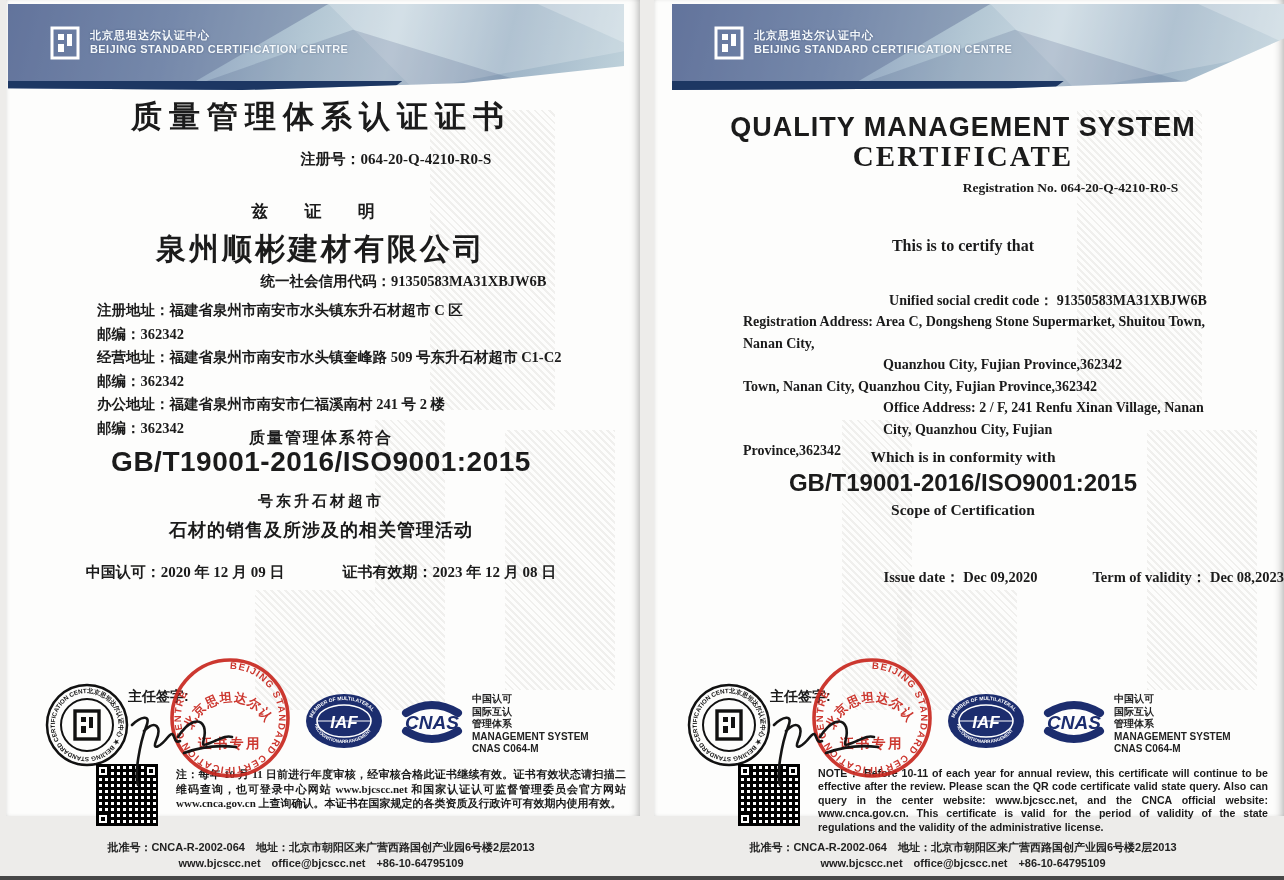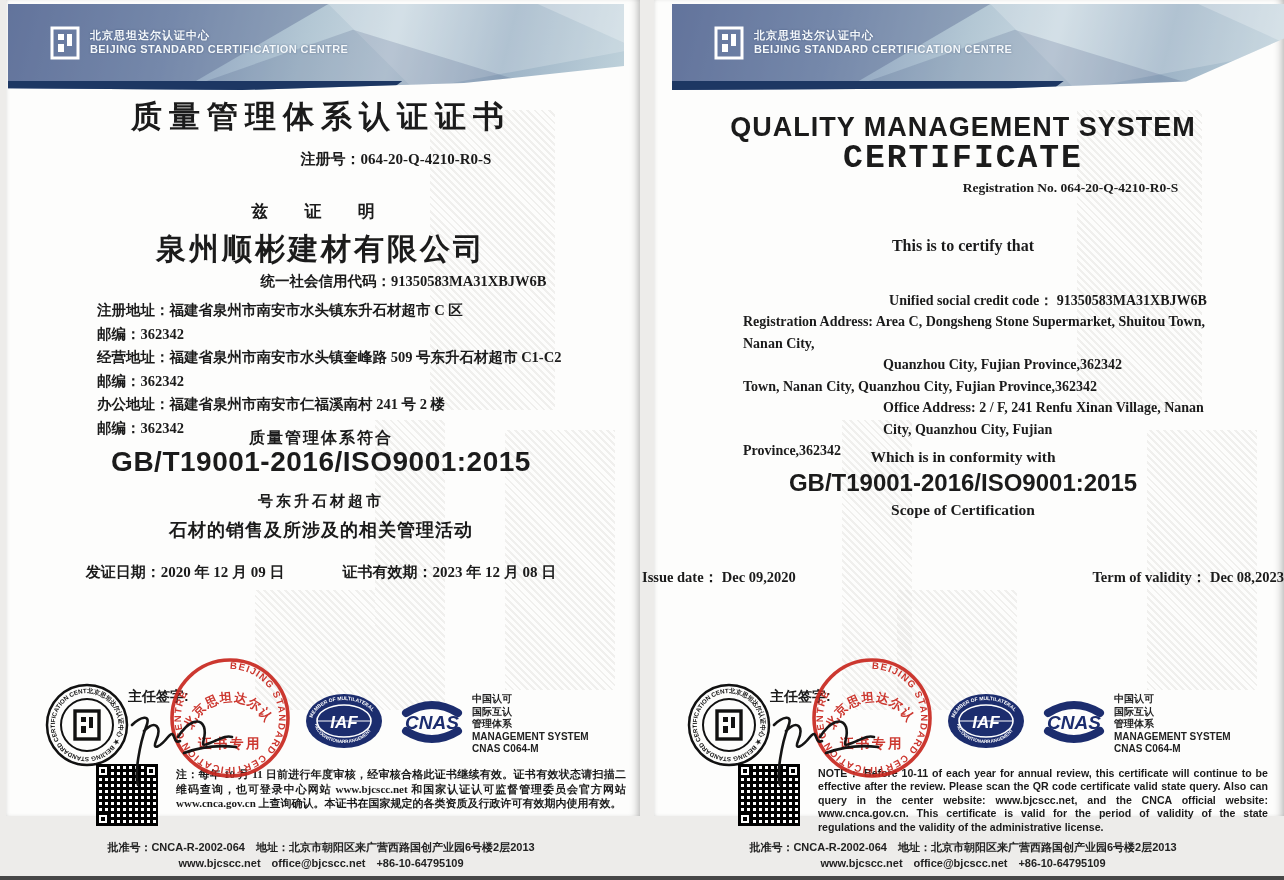--- a/index.html
+++ b/index.html
@@ -54,32 +54,32 @@
   .t-credit{top:272px;font-size:14.5px;font-weight:700;padding-left:165px;}
   .addr-block{left:97px;top:299px;width:480px;font-size:14.5px;font-weight:700;line-height:23.6px;}
   .t-conform{top:428px;font-size:16px;font-weight:700;letter-spacing:2px;}
   .t-standard{top:446px;font-size:28px;font-weight:800;font-family:"Liberation Sans","DejaVu Sans",sans-serif;letter-spacing:.5px;}
   .t-scopelbl{top:492px;font-size:15px;font-weight:700;letter-spacing:3px;}
   .t-scope{top:518px;font-size:18px;font-weight:700;letter-spacing:1px;}
   .dates-row{top:563px;display:flex;justify-content:center;gap:58px;left:0;right:0;font-size:15px;font-weight:700;}
 
   
   .e-title1{top:112px;font-size:27px;font-weight:800;font-family:"Liberation Sans","DejaVu Sans",sans-serif;letter-spacing:1px;}
-  .e-title2{top:140px;font-size:33px;font-weight:800;font-family:Liberation Mono, monospace;letter-spacing:2px;}
+  .e-title2{top:140px;font-size:29px;font-weight:800;font-family:Liberation Serif, serif;letter-spacing:2px;}
   .e-reg{top:180px;font-size:13.5px;font-weight:700;padding-left:215px;}
   .e-certify{top:237px;font-size:16px;font-weight:700;}
   .e-company{top:259px;font-size:21px;font-weight:700;}
   .e-credit{top:292px;font-size:14px;font-weight:600;padding-left:170px;}
   .eaddr-block{left:101px;top:311px;width:490px;font-size:14px;font-weight:600;line-height:21.5px;}
   .eaddr-block .addr-line:nth-child(2n){padding-left:140px;}
   .e-conform{top:448px;font-size:15.5px;font-weight:700;}
   .e-standard{top:469px;font-size:24px;font-weight:800;font-family:"Liberation Sans","DejaVu Sans",sans-serif;}
   .e-scopelbl{top:501px;font-size:15.5px;font-weight:700;}
   .e-scope{top:528px;font-size:17.5px;font-weight:700;}
-  .e-dates{top:568px;display:flex;justify-content:space-between;gap:55px;left:0;right:0;font-size:14.5px;font-weight:700;}
+  .e-dates{top:568px;display:flex;justify-content:flex-end;gap:55px;left:0;right:0;font-size:14.5px;font-weight:700;}
 
   
   .seal-black{left:45px;top:683px;}
   .director{left:128px;top:688px;font-size:14px;font-weight:700;font-family:"Liberation Sans",sans-serif;}
   .sig{left:126px;top:697px;z-index:6;}
   .stamp-red{left:168px;top:656px;z-index:5;}
   .iaf{left:304px;top:692px;}
   .cnas{left:398px;top:696px;}
   .accred{left:472px;top:693px;font-family:"Liberation Sans","DejaVu Sans",sans-serif;font-size:10px;font-weight:700;line-height:12.5px;color:#222;}
   .qr{left:96px;top:764px;width:62px;height:62px;position:absolute;
@@ -138,21 +138,21 @@
     <div class="addr-line">办公地址：福建省泉州市南安市仁福溪南村 241 号 2 楼</div>
     <div class="addr-line">邮编：362342</div>
   </div>
 
   <div class="abs ctr t-conform">质量管理体系符合</div>
   <div class="abs ctr t-standard">GB/T19001-2016/ISO9001:2015</div>
   <div class="abs ctr t-scopelbl">号东升石材超市</div>
   <div class="abs ctr t-scope">石材的销售及所涉及的相关管理活动</div>
 
   <div class="abs dates-row">
-    <span><span>发证日期：</span><span>2020 年 12 月 09 日</span></span>
+    <span><span>中国认可：</span><span>2020 年 12 月 09 日</span></span>
     <span><span>证书有效期：</span><span>2023 年 12 月 08 日</span></span>
   </div>
 
   <svg class="abs seal-black" width="84" height="84" viewBox="0 0 84 84">
     <defs>
         <path id="bringL" d="M42,10 a32,32 0 1,1 -0.1,0"></path>
       </defs>
     <circle cx="42" cy="42" r="40" fill="none" stroke="#111" stroke-width="2.5"></circle>
     <circle cx="42" cy="42" r="26" fill="none" stroke="#111" stroke-width="2"></circle>
     <text font-size="6.2" font-weight="bold" fill="#111" font-family="Liberation Sans,sans-serif">

